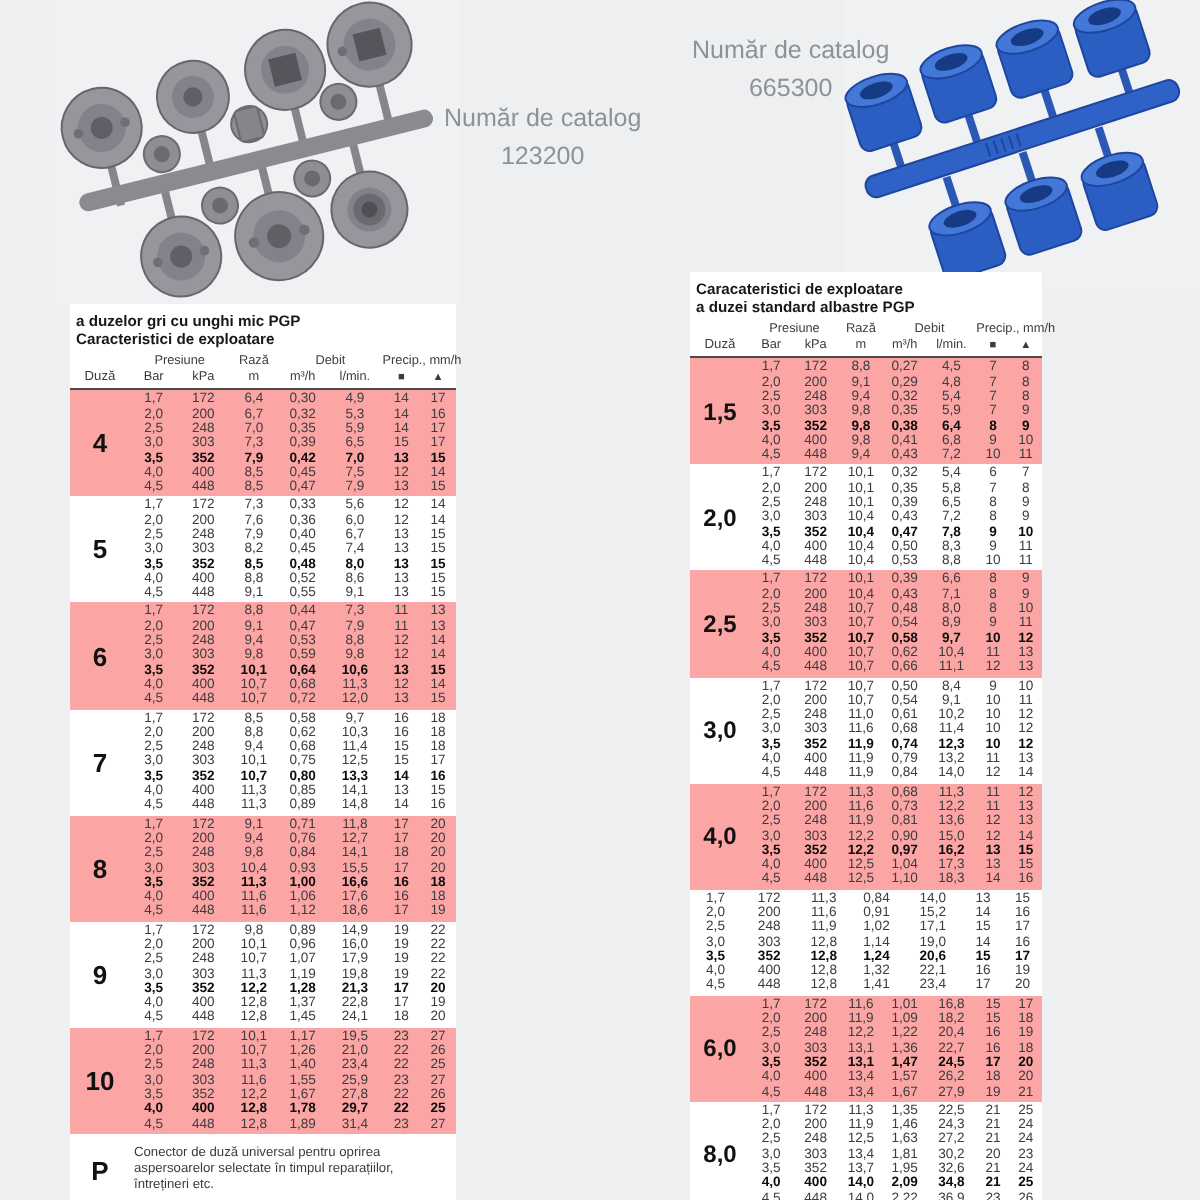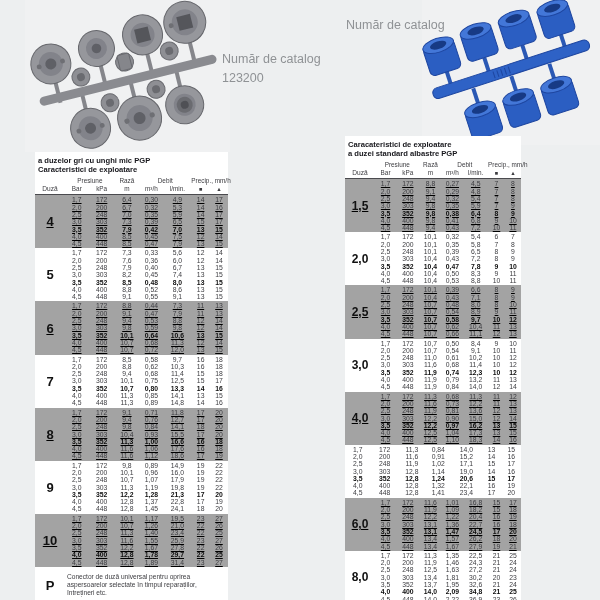--- a/index.html
+++ b/index.html
@@ -11,21 +11,21 @@
     overflow:hidden;
   }
   .page { position:absolute; inset:0; }
 
   
   .sprue { position:absolute; }
   .gray-sprue { left:25px; top:0; }
   .blue-sprue { left:422px; top:0; }
 
   
-  .catalog-note { position:absolute; color:#8f9295; font-size:12.5px; line-height:19px; }
+  .catalog-note { position:absolute; color:#8f9295; font-size:12.5px; line-height:19px;text-align:center; }
   .catalog-note.left-note  { left:222px; top:50px; }
   .catalog-note.right-note { left:346px; top:16px; }
 
   
   .spec-table {
     position:absolute;
     background:#fff;
     --cols: 14.5% 16% 15% 15% 17% 11.5% 11%;
     border-bottom:1px solid #d7d9da;
   }
@@ -58,21 +58,21 @@
   .h-top { line-height:8px; }
   .h-bot { line-height:8.5px; }
   .h-top .sp-presiune { grid-column:1/3; text-align:center; }
   .h-top .sp-raza     { grid-column:3/4; text-align:center; }
   .h-top .sp-debit    { grid-column:4/6; text-align:center; }
   .h-top .sp-precip   { grid-column:6/8; text-align:right; white-space:nowrap; padding-right:1px; }
   .h-bot span { text-align:center; }
   .h-bot .sym { font-size:5.6px; }
 
   .t-body .group { display:flex; padding:1px 0; }
-  .t-body .group.shade { background:#a3a3a3;text-decoration:underline; }
+  .t-body .group.shade { background:#fca5a5; }
   .g-nozzle {
     width:30px; flex:none;
     display:flex; align-items:center; justify-content:center;
     font-size:13px; font-weight:bold; color:#111;
   }
   .spec-table.right .g-nozzle { font-size:12px; }
   .g-rows { flex:1; min-width:0; }
   .g-rows .row {
     display:grid;
     grid-template-columns: var(--cols);
@@ -231,20 +231,21 @@
         </g>
     </g>
   </svg>
 
   <div class="catalog-note left-note">
     <div>Număr de catalog</div>
     <div>123200</div>
   </div>
   <div class="catalog-note right-note">
     <div>Număr de catalog</div>
+    <div>665300</div>
   </div>
 
   <div class="spec-table left">
     <div class="t-title">
       <div>a duzelor gri cu unghi mic PGP</div>
       <div>Caracteristici de exploatare</div>
     </div>
     <div class="t-head">
       <div class="h-duza">Duză</div>
       <div class="h-grid">

